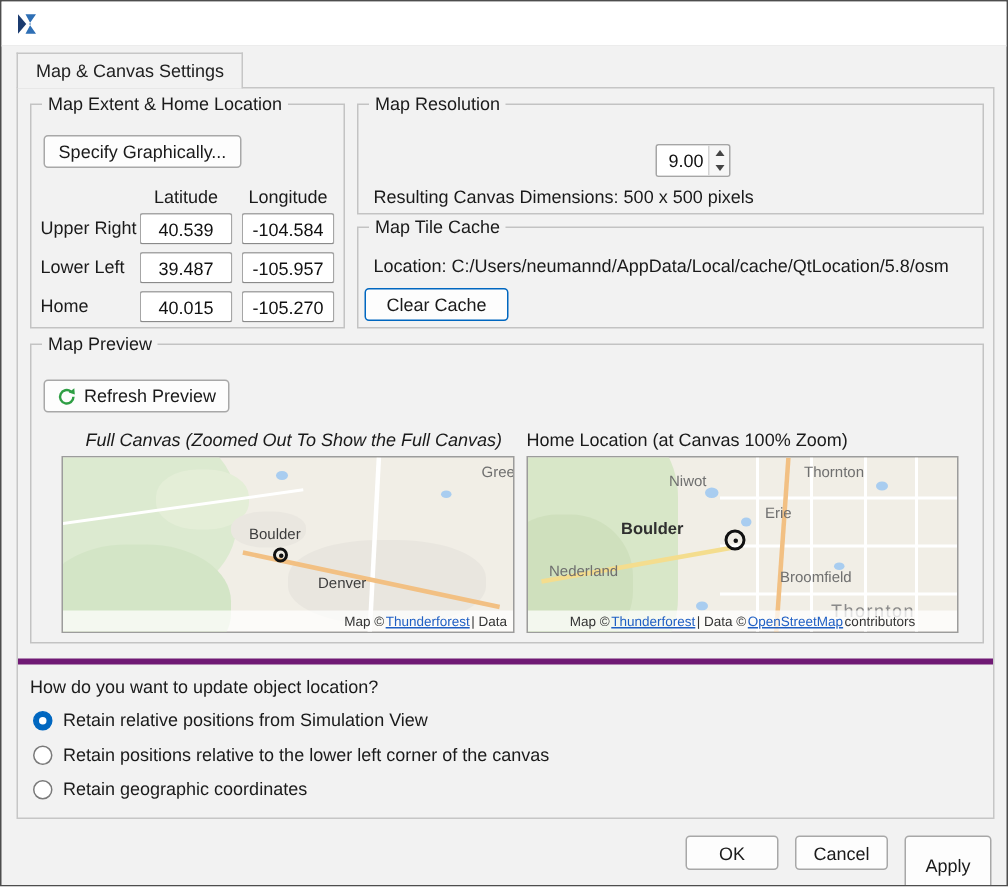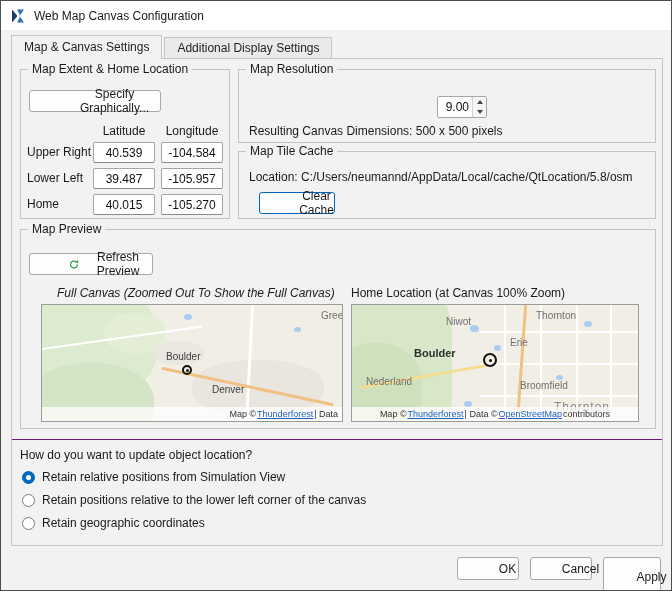--- a/index.html
+++ b/index.html
@@ -11,40 +11,40 @@
   .tabbar{position:absolute;top:34px;left:10px;display:flex;align-items:flex-end;z-index:3;}
   .tab{font-size:12px;color:#222;padding:0 12px;height:22px;line-height:21px;background:#eaeaea;border:1px solid #c6c6c6;margin-right:2px;}
   .tab.active{height:24px;line-height:23px;background:#f2f2f2;border-bottom:none;}
   .pane{position:absolute;top:57px;left:10px;width:652px;height:488px;border:1px solid #c6c6c6;background:#f2f2f2;}
   .group{position:absolute;border:1px solid #c3c3c3;}
   .gtitle{position:absolute;top:-8px;left:7px;background:#f2f2f2;padding:0 4px;font-size:12px;color:#1a1a1a;white-space:nowrap;}
   .g-extent{left:8px;top:10px;width:210px;height:150px;}
   .g-res{left:226px;top:10px;width:418px;height:74px;}
   .g-cache{left:226px;top:92px;width:418px;height:68px;}
   .g-preview{left:8px;top:170px;width:636px;height:200px;}
-  .btn{font-size:12px;color:#1a1a1a;background:#fdfdfd;border:1px solid #a8a8a8;border-radius:3px;display:inline-flex;align-items:center;justify-content:center;cursor:default;padding-left:39px;}
+  .btn{font-size:12px;color:#1a1a1a;background:#fdfdfd;border:1px solid #a8a8a8;border-radius:3px;display:inline-flex;align-items:center;justify-content:center;cursor:default;}
   .specify{position:absolute;left:8px;top:20px;width:132px;height:22px;}
   .col-h{position:absolute;top:54px;width:62px;text-align:center;font-size:12px;color:#1a1a1a;}
   .lat-h{left:72px;}
   .lon-h{left:140px;}
   .row-label{position:absolute;left:6px;font-size:12px;color:#1a1a1a;white-space:nowrap;}
   .rl0{top:75px;}.rl1{top:101px;}.rl2{top:127px;}
   .coord{position:absolute;width:62px;height:21px;border:1px solid #a6a6a6;border-bottom-color:#8a8a8a;background:#fff;font-size:12px;text-align:center;border-radius:2px;color:#111;}
   .c-lat{left:72px;}.c-lon{left:140px;}
   .r0{top:72px;}.r1{top:98px;}.r2{top:124px;}
   .zoom-label{position:absolute;left:10px;top:30px;font-size:12px;color:#1a1a1a;}
   .spinbox{position:absolute;left:198px;top:26px;width:50px;height:22px;display:flex;border:1px solid #a6a6a6;border-radius:2px;background:#fff;overflow:hidden;}
   .spin-value{flex:1;width:32px;border:none;outline:none;font-size:12px;text-align:right;padding-right:3px;color:#111;background:#fff;}
   .spin-btns{width:14px;border-left:1px solid #d4d4d4;display:flex;flex-direction:column;background:#f6f6f6;}
   .spin-half{flex:1;display:flex;align-items:center;justify-content:center;}
   .tri-up{width:0;height:0;border-left:3px solid transparent;border-right:3px solid transparent;border-bottom:4px solid #444;}
   .tri-down{width:0;height:0;border-left:3px solid transparent;border-right:3px solid transparent;border-top:4px solid #444;}
   .dim-text{position:absolute;left:10px;top:54px;font-size:12px;color:#1a1a1a;}
   .loc-text{position:absolute;left:10px;top:18px;font-size:12px;color:#1a1a1a;white-space:nowrap;}
-  .clear-btn{position:absolute;left:20px;top:40px;width:76px;height:22px;border:1px solid #0067c0;}
+  .clear-btn{position:absolute;left:4px;top:40px;width:96px;height:22px;border:1px solid #0067c0;}
   .refresh{position:absolute;left:8px;top:23px;width:124px;height:22px;gap:5px;}
   .caption{position:absolute;top:56px;font-size:12px;color:#1a1a1a;white-space:nowrap;}
   .cap-left{left:36px;font-style:italic;}
   .cap-right{left:330px;}
   .map{position:absolute;top:74px;height:118px;border:1px solid #9c9c9c;background:#f1eee6;overflow:hidden;}
   .map-left{left:20px;width:302px;}
   .map-right{left:330px;width:288px;}
   .blob{position:absolute;border-radius:45%;}
   .road{position:absolute;}
   .lake{position:absolute;background:#a9cdf0;border-radius:50%;}
@@ -53,21 +53,21 @@
   .mlabel.city-bold{font-size:11px;font-weight:bold;color:#2f2f2f;}
   .mlabel.big-gray{font-size:12px;color:#8a8a8a;letter-spacing:1px;}
   .marker{position:absolute;border:2px solid #111;border-radius:50%;}
   .marker::after{content:'';position:absolute;left:50%;top:50%;width:3px;height:3px;margin:-1.5px 0 0 -1.5px;background:#111;border-radius:50%;}
   .marker.small{width:10px;height:10px;}
   .marker.big{width:14px;height:14px;}
   .attrib{position:absolute;left:0;right:0;bottom:0;height:14px;background:rgba(255,255,255,.74);font-size:9px;color:#333;display:flex;align-items:center;padding:0 4px;white-space:nowrap;overflow:hidden;}
   .attrib.align-right{justify-content:flex-end;}
   .attrib.align-center{justify-content:center;}
   .link{color:#1f5fc4;text-decoration:underline;margin:0 1px;}
-  .update-sec{position:absolute;left:0;top:380px;width:650px;height:108px;border-top:1px solid #701a75;}
+  .update-sec{position:absolute;left:0;top:380px;width:650px;height:108px;border-top:4px solid #701a75;}
   .question{position:absolute;left:8px;top:8px;font-size:12px;color:#1a1a1a;}
   .radio-item{position:absolute;left:10px;display:flex;align-items:center;gap:7px;font-size:12px;color:#1a1a1a;}
   .ri0{top:30px;}.ri1{top:53px;}.ri2{top:76px;}
   .radio{width:13px;height:13px;border:1px solid #7a7a7a;border-radius:50%;background:#fff;position:relative;flex:0 0 auto;}
   .radio-item.checked .radio{background:#0067c0;border-color:#0067c0;}
   .radio-item.checked .radio::after{content:'';position:absolute;left:50%;top:50%;width:5px;height:5px;margin:-2.5px 0 0 -2.5px;border-radius:50%;background:#fff;}
   .footer{position:absolute;top:556px;right:10px;display:flex;gap:11px;}
   .btn-ok{width:62px;height:23px;}
   .btn-cancel{width:62px;height:23px;}
   .btn-apply{width:58px;height:39px;}
@@ -76,26 +76,24 @@
 <body>
 
 <div class="window">
 
   <div class="titlebar">
     <svg class="app-icon" viewBox="0 0 16 16">
       <rect width="16" height="16" rx="2" fill="#ffffff"></rect>
       <path d="M2 1.5 L7.5 8 L2 14.5 Z" fill="#1b3b6f"></path>
       <path d="M7 1.5 L14 1.5 L9.5 8 L14 14.5 L7 14.5 L10.5 8 Z" fill="#2e6fb5"></path>
     </svg>
-    <span class="title">Web Map Canvas Configuration</span>
   </div>
 
   <div class="tabbar">
     <div class="tab active">Map &amp; Canvas Settings</div>
-    <div class="tab">Additional Display Settings</div>
   </div>
 
   <div class="pane">
 
     <div class="group g-extent">
       <span class="gtitle">Map Extent &amp; Home Location</span>
       <button class="btn specify">Specify Graphically...</button>
       <div class="col-h lat-h">Latitude</div>
       <div class="col-h lon-h">Longitude</div>
 

